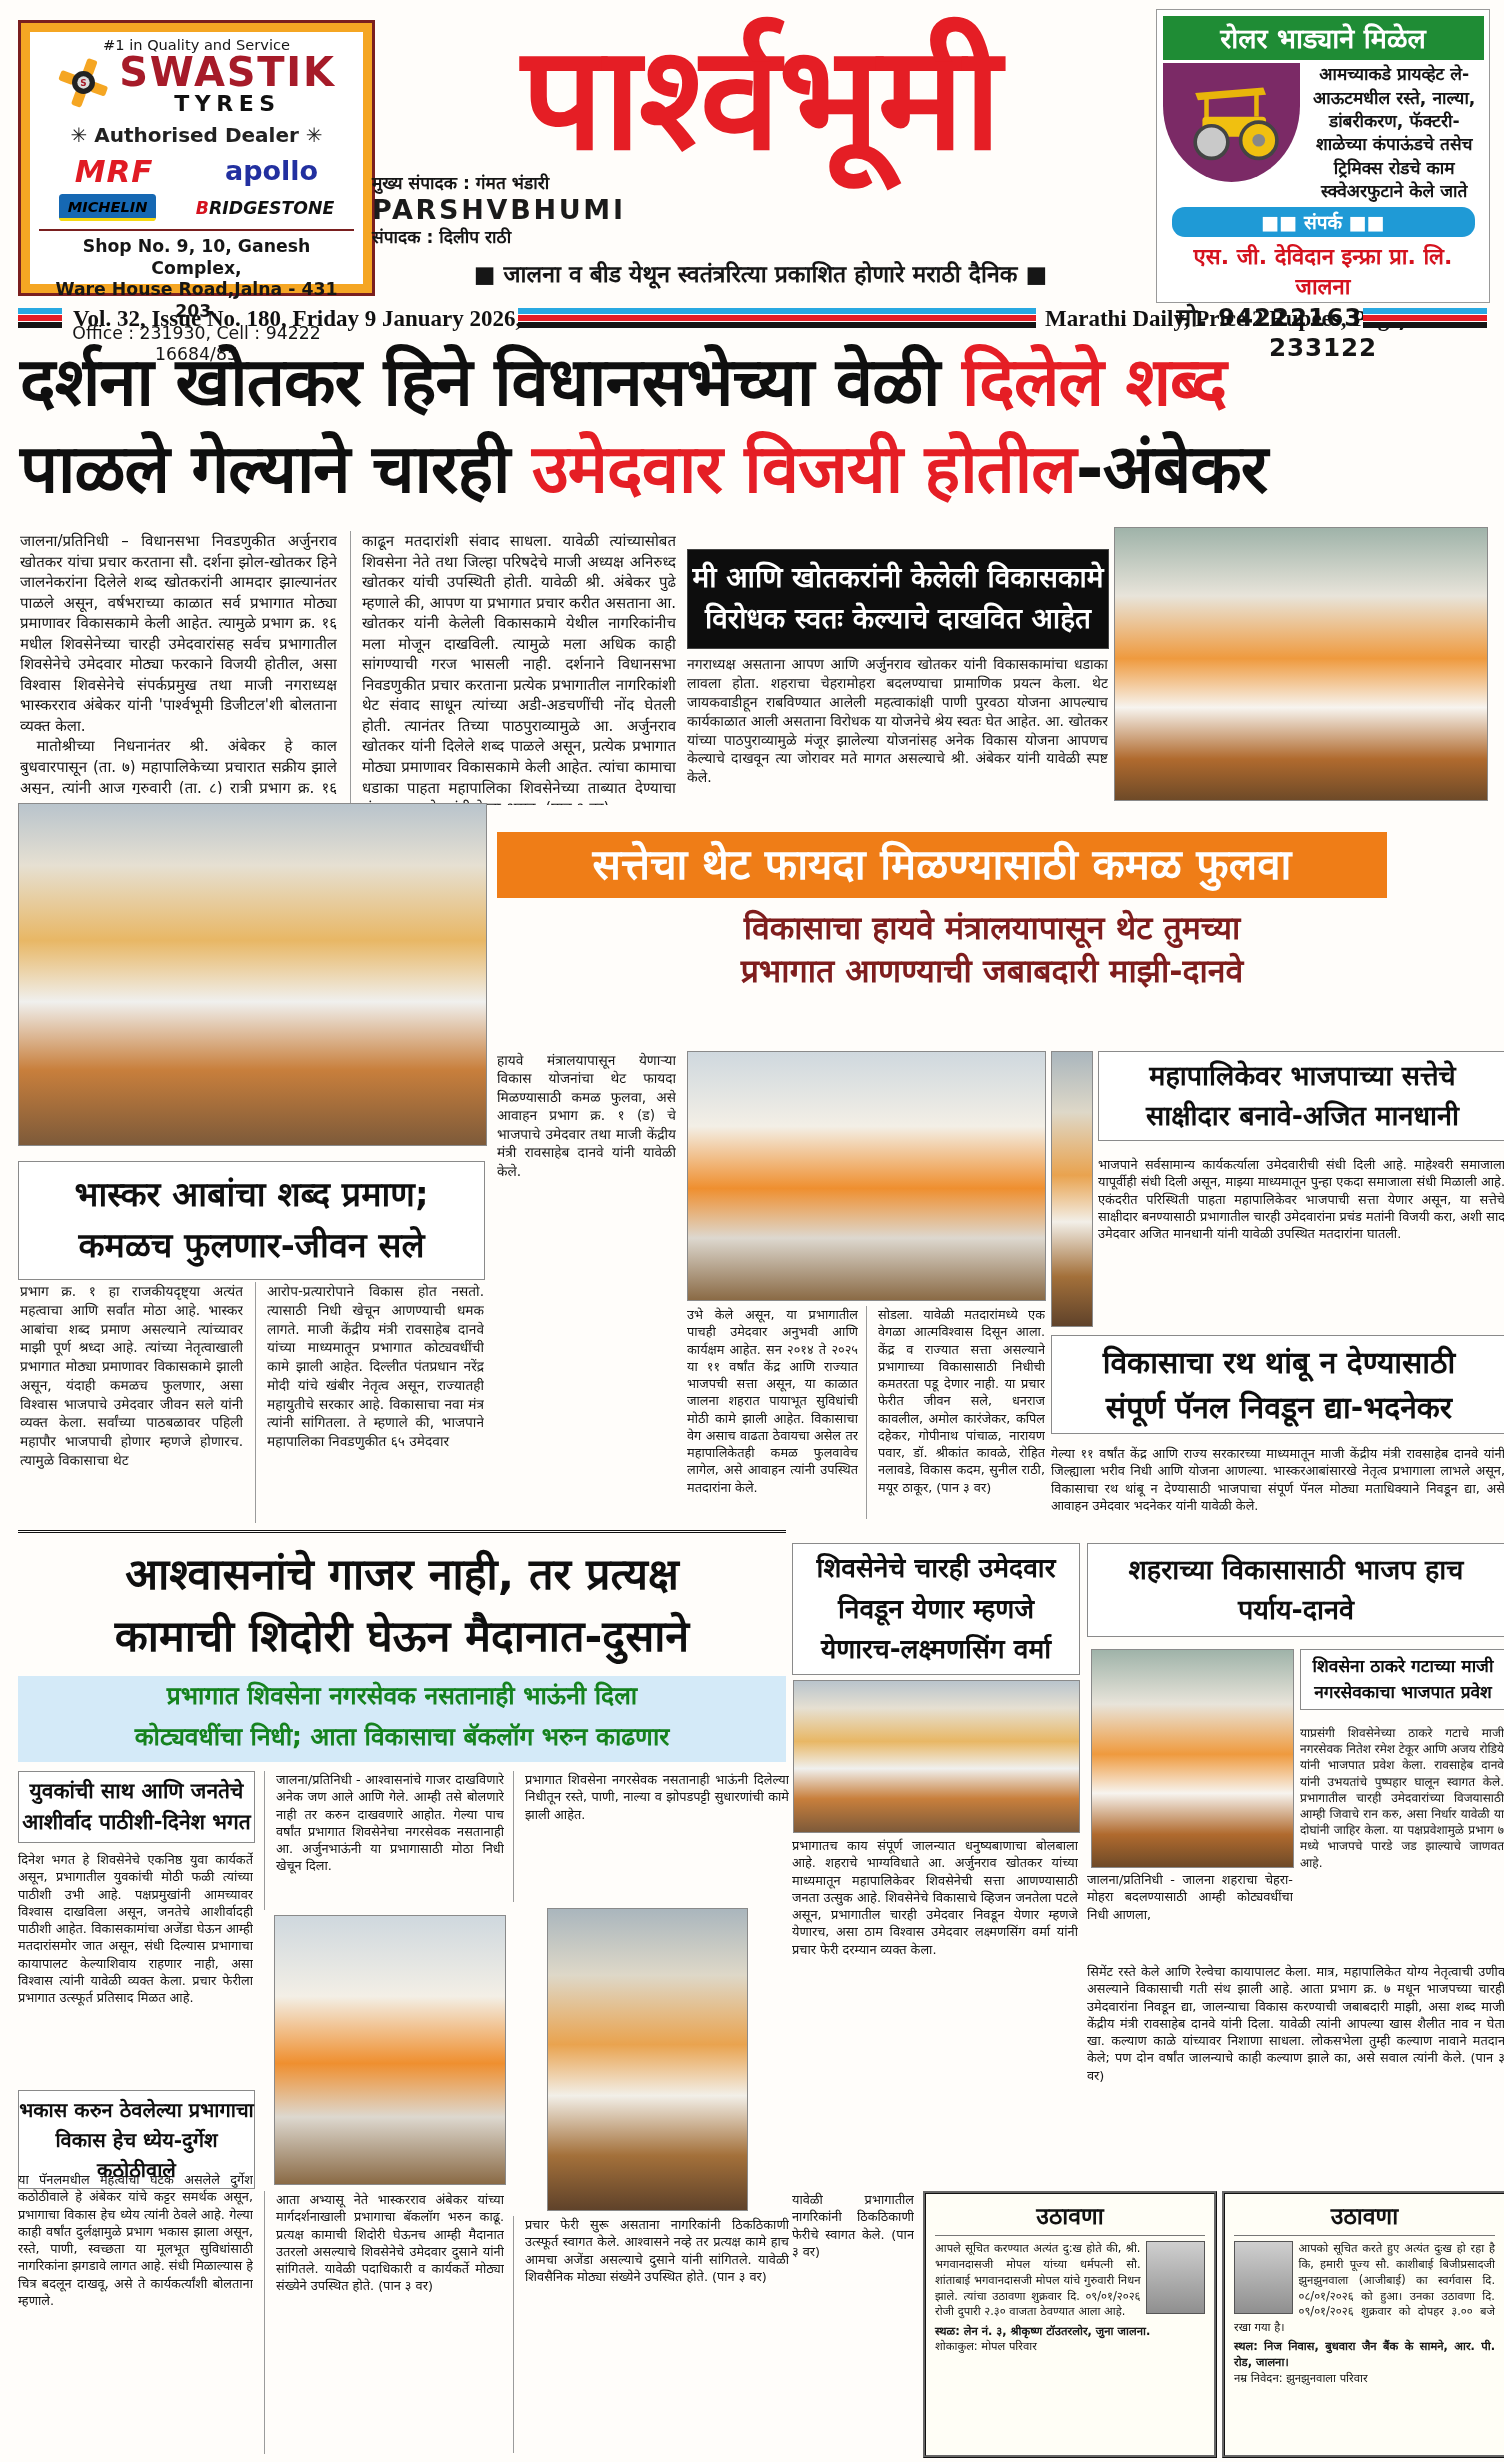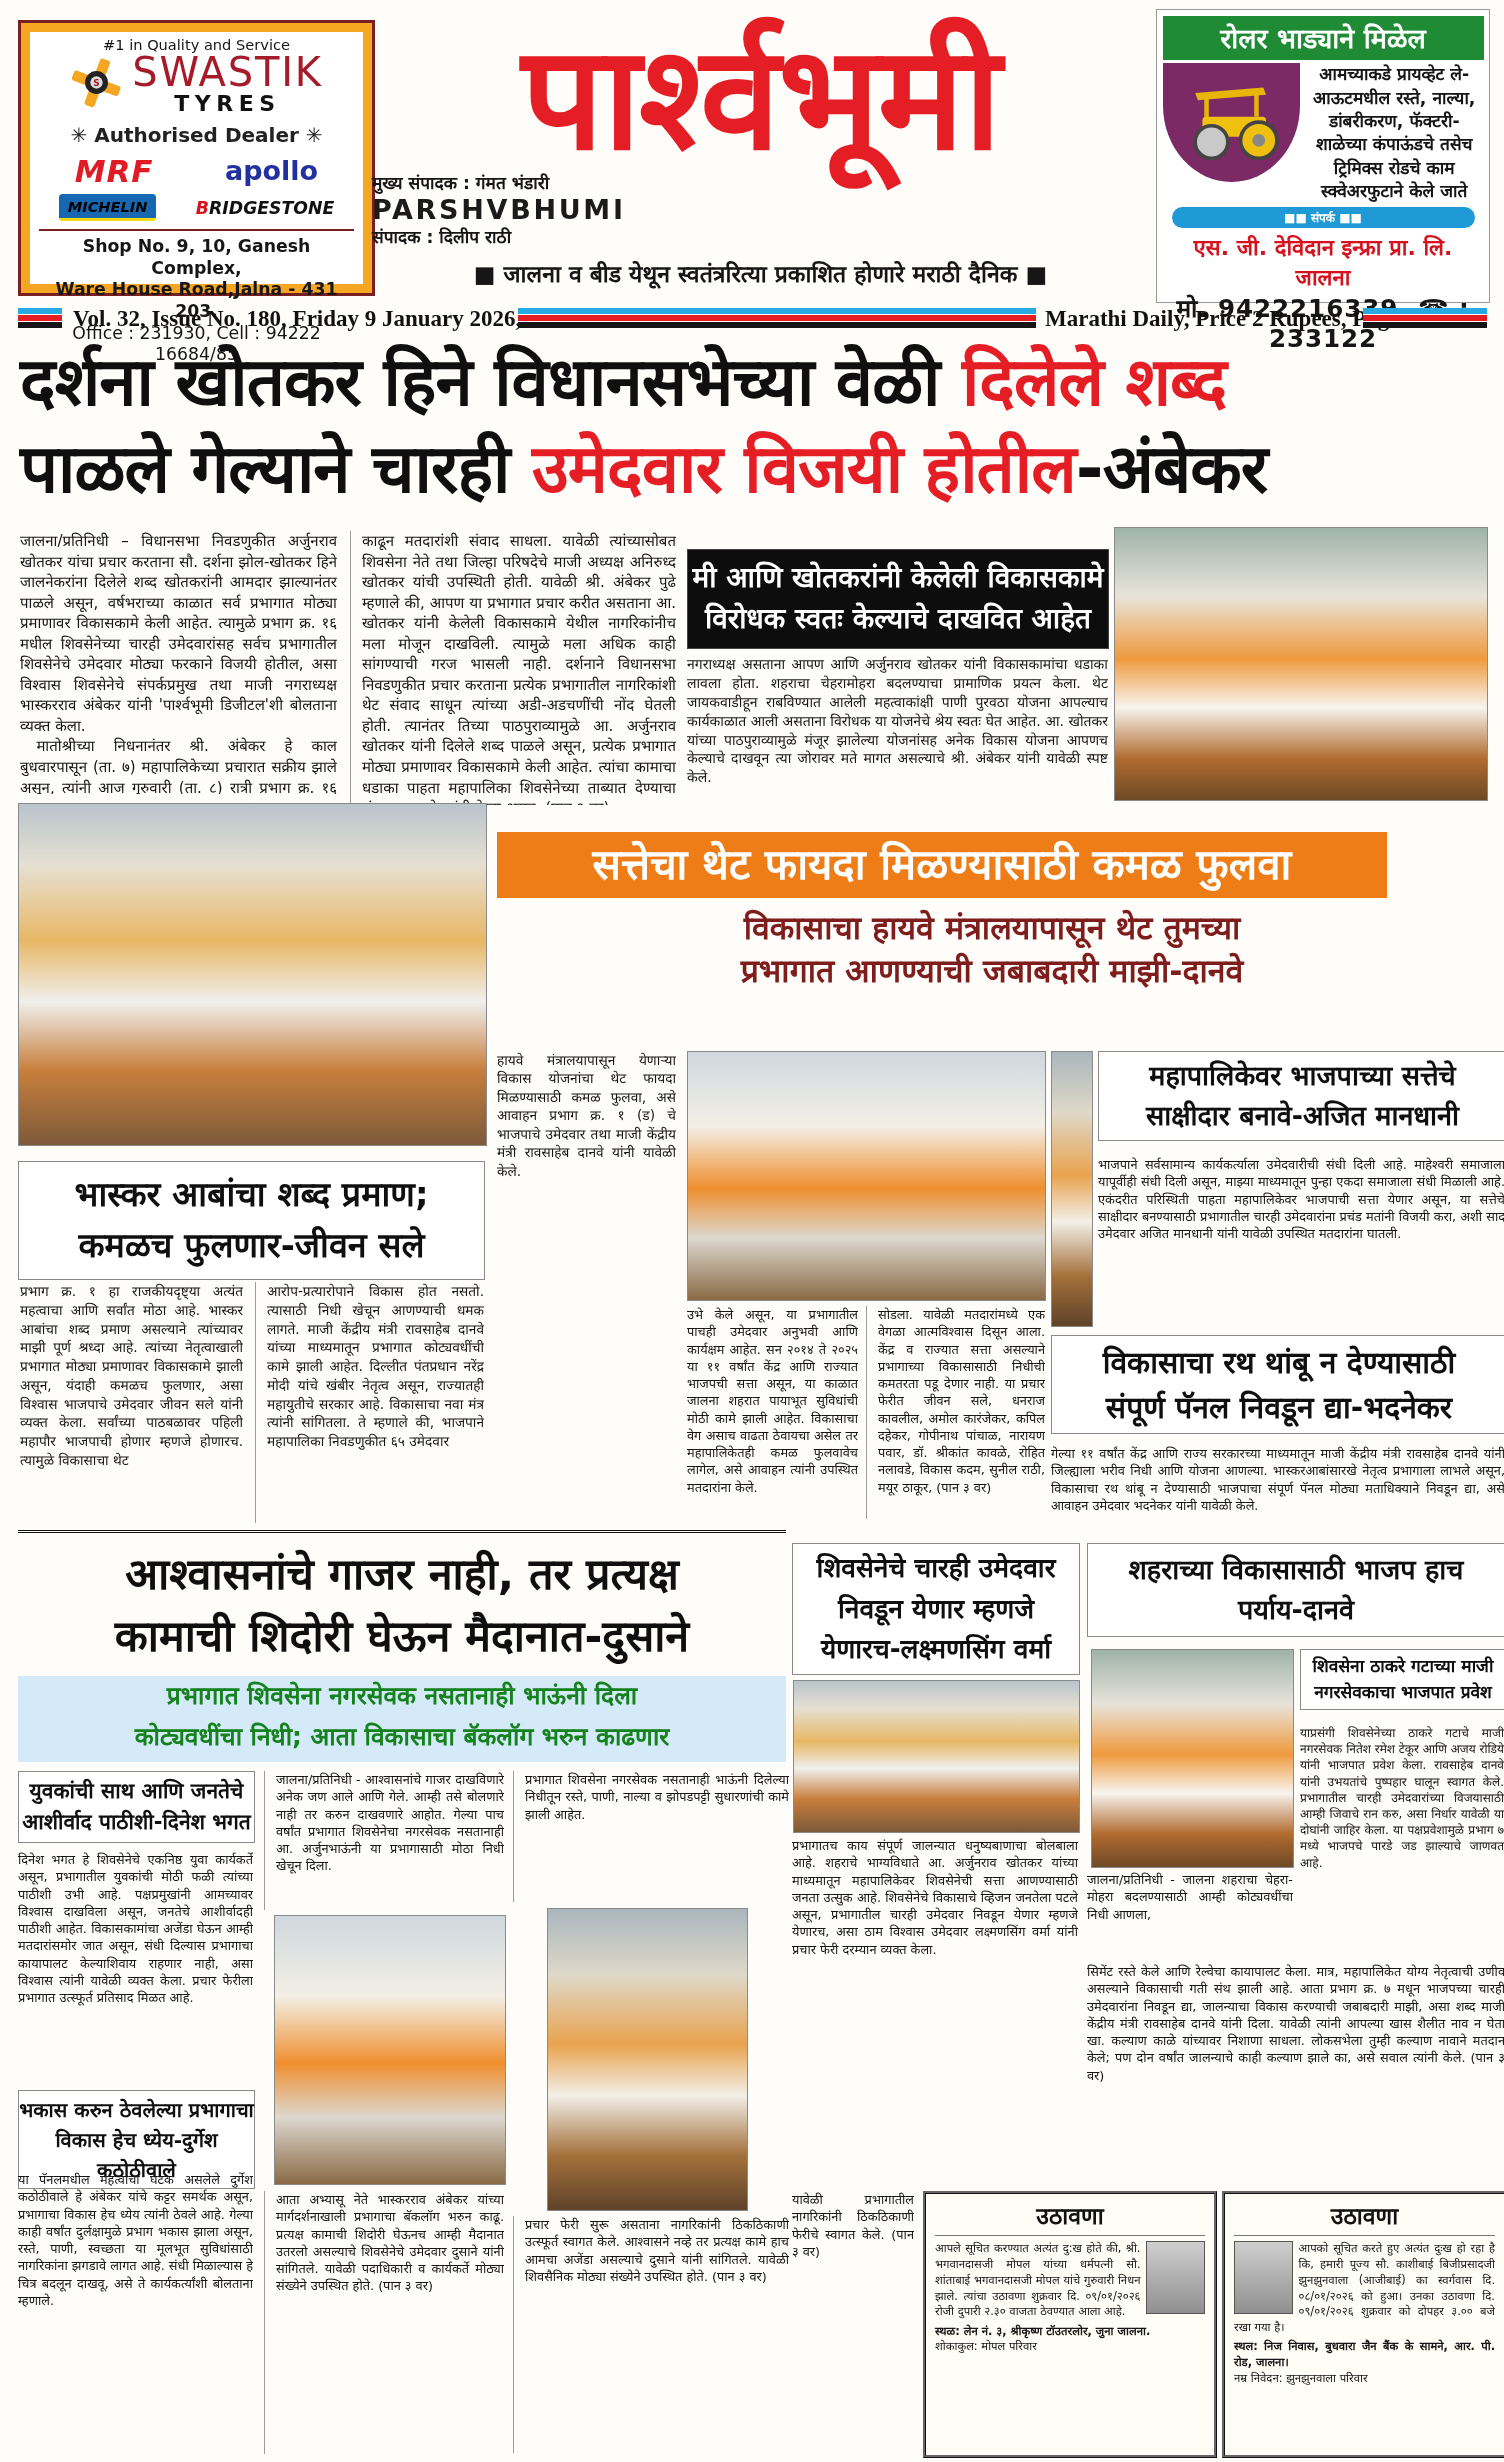--- a/index.html
+++ b/index.html
@@ -1,41 +1,41 @@
 <!DOCTYPE html>
 <html style="font-size:14.6px"><head>
 <meta charset="utf-8">
 <style>
   html,body{margin:0;padding:0;background:#9a9a9a;font-family:"DejaVu Sans",sans-serif;}
   .sheet{position:relative;width:1505px;height:2462px;margin:0 auto;background:#fffdfa;color:#161616;overflow:hidden;}
   .abs{position:absolute;}
   
   .swastik{border:3.6px solid #7a1f1f;background:#fff;box-shadow:inset 0 0 0 9px #f5a623;padding:12.8px 18px;text-align:center;}
-  .sw-name{font-size:40px;font-weight:normal;color:#a61b29;letter-spacing:1.8px;line-height:.95;text-align:center;}
+  .sw-name{font-size:40px;font-weight:bold;color:#a61b29;letter-spacing:1.8px;line-height:.95;text-align:center;}
   .sw-sub{font-size:22px;font-weight:bold;color:#111;letter-spacing:5.5px;}
   .sw-dealer{font-size:20px;font-weight:bold;color:#222;margin-top:7.3px;}
   .brand-row{display:flex;justify-content:space-around;align-items:center;margin-top:5.5px;}
   .b-mrf{font-size:31px;font-weight:bold;font-style:italic;color:#e01b24;letter-spacing:0.9px;}
   .b-apollo{font-size:27px;font-weight:bold;color:#2230a0;}
   .b-michelin{font-size:14.6px;font-weight:bold;font-style:italic;color:#000000;background:#1668b3;padding:3.6px 9px;border-radius:3.6px;border-bottom:3.6px solid #f5d915;}
   .b-bs{font-size:17.3px;font-weight:bold;font-style:italic;color:#111;}
   .b-bs .bs-b{color:#d5121e;}
   .sw-addr{border-top:2.7px solid #7a1f1f;margin-top:7.3px;padding-top:5.5px;font-size:17.3px;font-weight:bold;line-height:1.25;}
   .sw-addr .thin{font-weight:normal;}
   .masthead-title{font-size:144px;line-height:1;font-weight:bold;color:#e51e25;text-align:center;letter-spacing:-1.8px;}
   .mh-row{display:flex;justify-content:space-between;flex-direction:column;}
   .mh-ed{font-size:17.3px;font-weight:bold;}
   .mh-latin{font-size:27px;font-weight:bold;letter-spacing:2.7px;color:#1b1b1b;}
   .mh-tagline{font-size:23px;font-weight:bold;text-align:center;margin-top:9px;}
   .roller{border:1.8px solid #999;background:#fff;padding:5.5px;}
   .roller-head{background:#1f8c35;color:#fff;font-size:27px;font-weight:bold;text-align:center;padding:3.6px 1.8px;}
   .roller-flex{display:flex;gap:5.5px;margin-top:3.6px;}
   .roller-blob{width:137px;height:119px;background:#7b2a66;border-radius:0 0 70% 70%/0 0 90% 90%;display:flex;align-items:center;justify-content:center;flex:none;}
   .roller-txt{font-size:17.3px;font-weight:bold;text-align:center;line-height:1.35;}
-  .contact-pill{background:#1f9ad6;color:#fff;font-size:12px;font-weight:bold;text-align:center;border-radius:12.8px;padding:1.8px 0;margin:3.6px 9px;}
+  .contact-pill{background:#1f9ad6;color:#fff;font-size:19px;font-weight:bold;text-align:center;border-radius:12.8px;padding:1.8px 0;margin:3.6px 9px;}
   .roller-co{color:#d5121e;font-size:22px;font-weight:bold;text-align:center;}
   .roller-ph{font-size:24.6px;font-weight:bold;text-align:center;letter-spacing:0.9px;}
   
   .stripes{height:20px;background:linear-gradient(180deg,#29a9e1 0 30%,#fff 30% 36%,#e51e25 36% 64%,#fff 64% 70%,#151515 70% 100%);}
   .dateline{font-family:"Liberation Serif",serif;font-size:23px;font-weight:bold;color:#111;white-space:nowrap;}
   
   .main-hl{font-size:67px;font-weight:bold;line-height:1.3;color:#0f0f0f;letter-spacing:-0.9px;}
   .red{color:#e51e25;}
   .body-txt{font-size:15px;line-height:1.37;text-align:justify;color:#151515;}
   .small-txt{font-size:12.8px;line-height:1.35;text-align:justify;color:#151515;}

